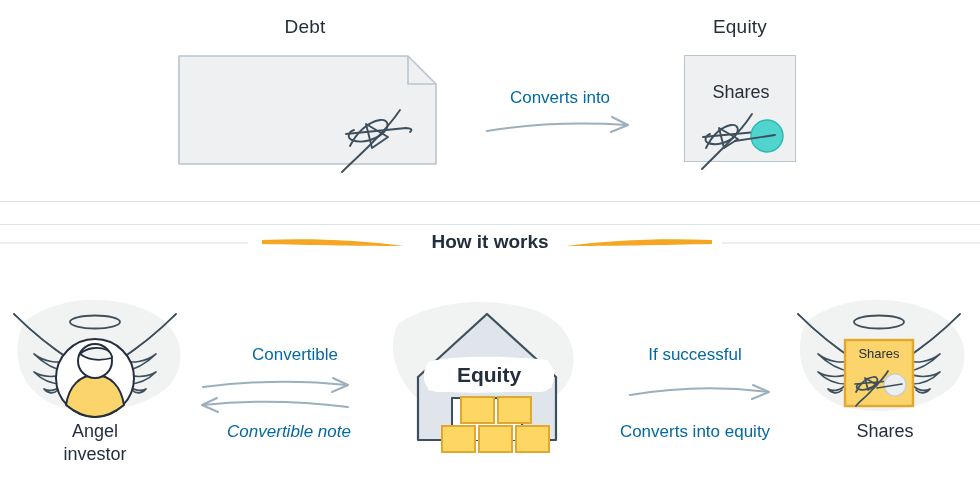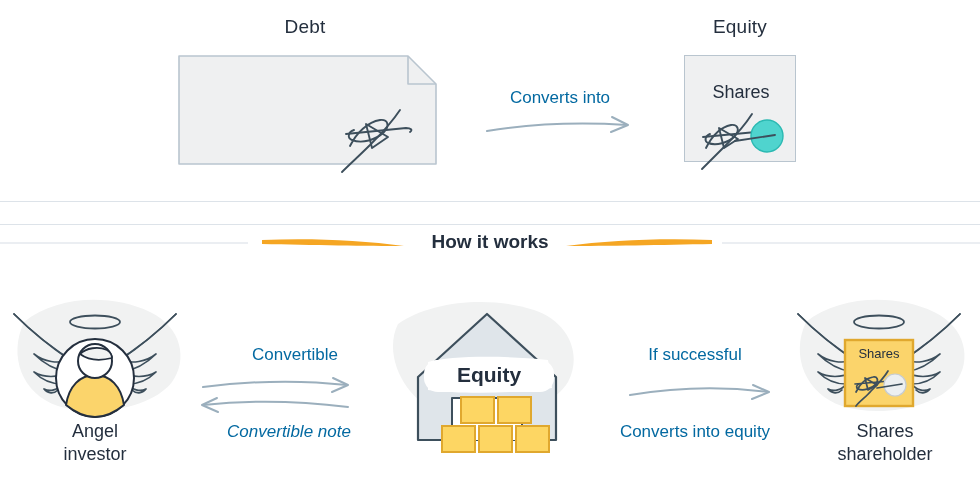--- a/index.html
+++ b/index.html
@@ -151,21 +151,20 @@
 
 <div id="divider-title">How it works</div>
 
 <div class="caption" id="angel-caption" style="left:0px; top:420px; width:190px;">
   <span>Angel</span><br>
   <span>investor</span>
 </div>
 
 <div class="caption" id="shareholder-caption" style="left:790px; top:420px; width:190px;">
   <span>Shares</span><br>
-  <span>shareholder</span>
 </div>
 
 <div class="label" id="investment-label" style="left:185px; top:345px; width:220px;">Convertible</div>
 <div class="label" id="convertible-note-label" style="left:179px; top:422px; width:220px;font-style:italic;">Convertible note</div>
 
 <div class="label" id="if-successful-label" style="left:580px; top:345px; width:230px;">If successful</div>
 <div class="label" id="converts-equity-label" style="left:580px; top:422px; width:230px;">Converts into equity</div>
 
 <svg class="ovl" id="graphics" viewBox="0 0 980 490">
 

